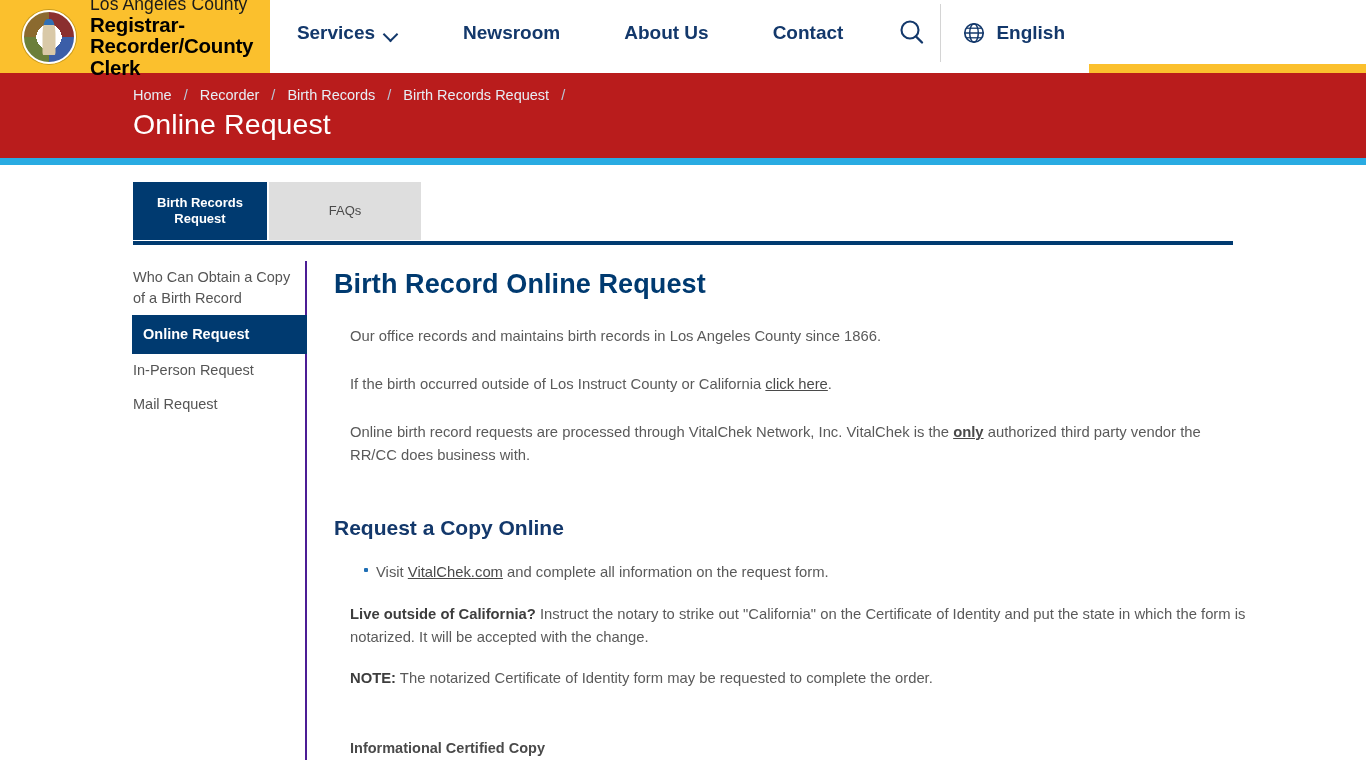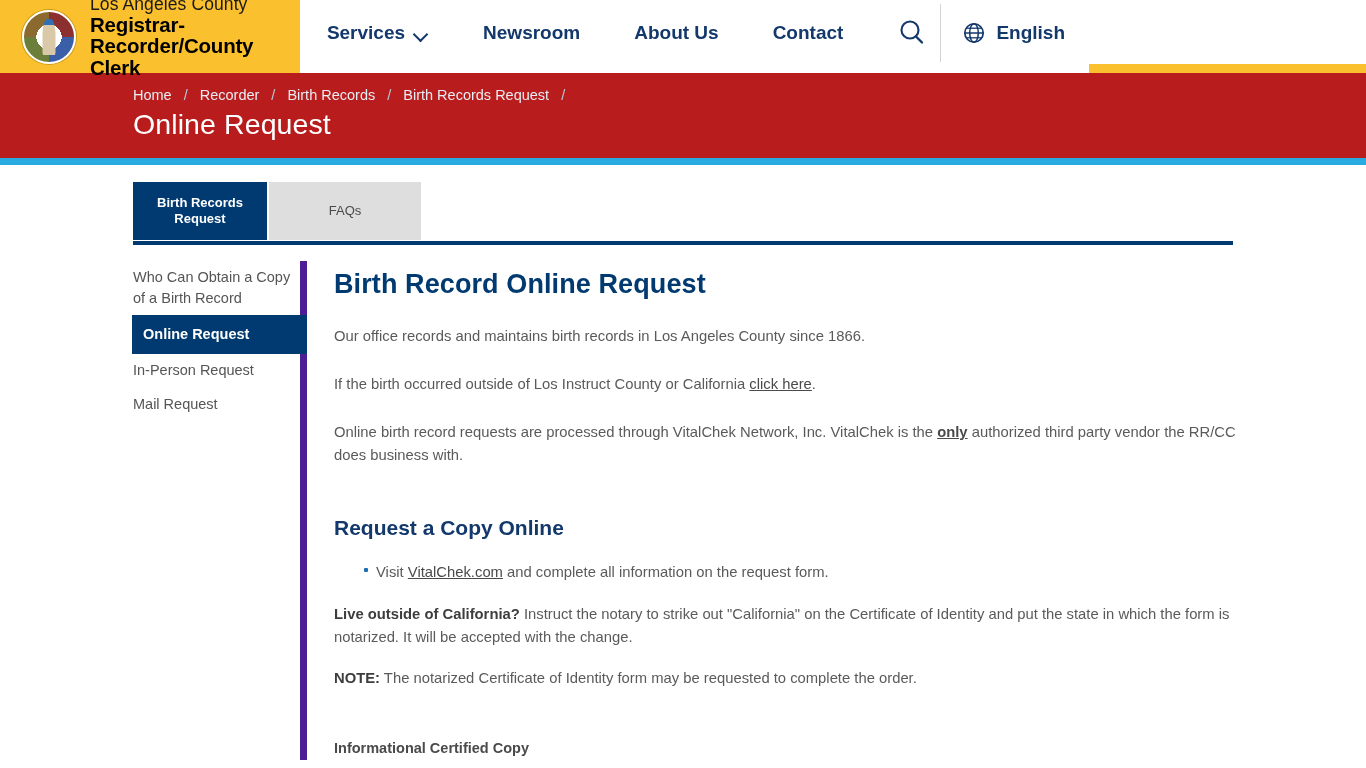--- a/index.html
+++ b/index.html
@@ -81,21 +81,21 @@
     height: 73px;
     background: #ffffff;
     display: flex;
     align-items: center;
     justify-content: flex-end;
     padding-right: 0;
   }
   .nav-links {
     display: flex;
     align-items: center;
-    gap: 0;
+    gap: 10px;
     margin-right: 14px;
   }
   .nav-item {
     display: flex;
     align-items: center;
     gap: 9px;
     color: #13386b;
     font-size: 19px;
     font-weight: bold;
     padding: 0 27px;
@@ -204,21 +204,21 @@
 
   
   .content-area {
     display: flex;
     padding-left: 133px;
     margin-top: 16px;
   }
   .sidebar {
     width: 174px;
     flex: 0 0 174px;
-    border-right: 7px solid #4c1d95;
+    border-right: 2px solid #4c1d95;
     padding-right: 0;
   }
   .side-item {
     font-size: 14.5px;
     color: #555555;
     line-height: 1.46;
     padding: 6px 0 6px 0;
     cursor: pointer;
   }
   .side-item.active {
@@ -239,21 +239,21 @@
     color: #003a70;
     font-size: 27px;
     font-weight: bold;
     margin: 8px 0 0 0;
     letter-spacing: .1px;
   }
   .p {
     font-size: 14.8px;
     color: #5a5a5a;
     line-height: 1.55;
-    margin: 25px 0 0 0;
+    margin: 25px 0 0 16px;
   }
   .p a, .lnk {
     color: #4a4a4a;
     text-decoration: underline;
     cursor: pointer;
   }
   .p .u-bold { font-weight: bold; text-decoration: underline; color: #4a4a4a; }
   .p .b { font-weight: bold; color: #3d3d3d; }
   .h2 {
     color: #13386b;

